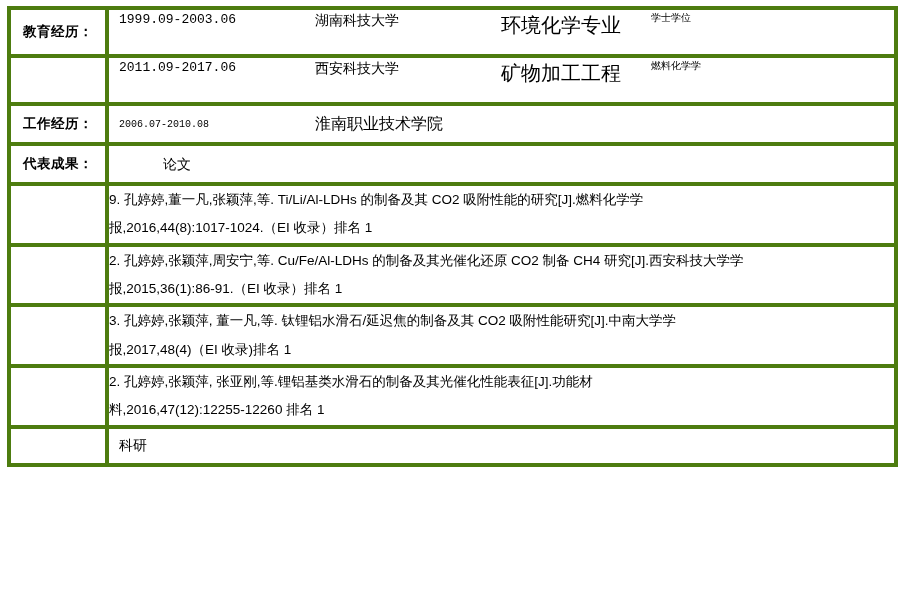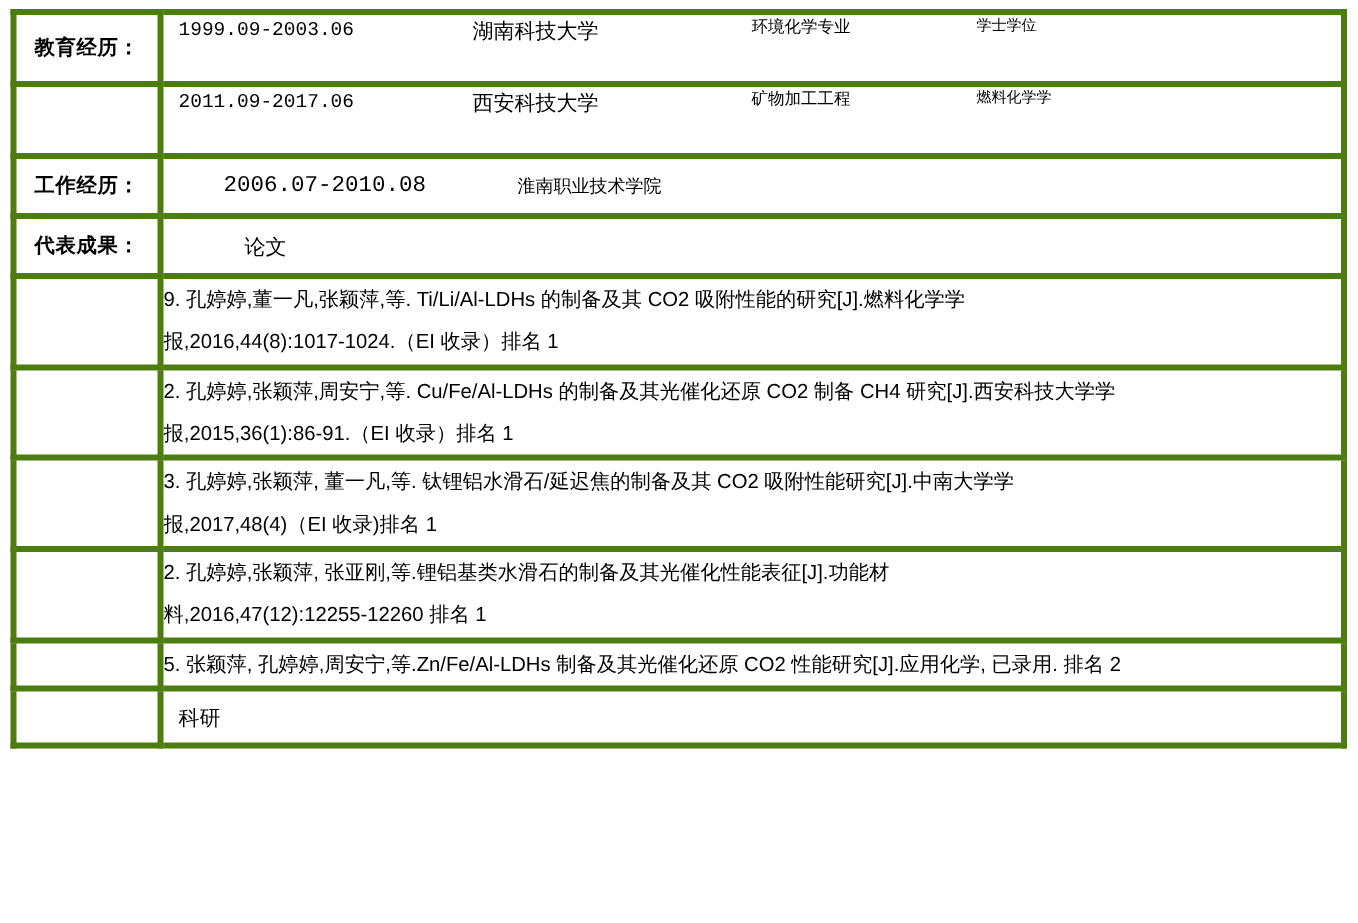--- a/index.html
+++ b/index.html
@@ -69,21 +69,21 @@
     width: 186px;
     flex: 0 0 186px;
     font-family: "Liberation Sans", sans-serif;
     font-size: 14px;
     text-align: left;
   }
   .edu-major {
     width: 150px;
     flex: 0 0 150px;
     font-family: "Liberation Sans", sans-serif;
-    font-size: 11px;
+    font-size: 20px;
     text-align: left;
   }
   .edu-degree {
     flex: 1 1 auto;
     font-family: "Liberation Sans", sans-serif;
     font-size: 10px;
   }
   .work-row td.content {
     height: 36px;
   }
@@ -91,26 +91,25 @@
     display: flex;
     align-items: center;
     height: 100%;
     padding-left: 10px;
     box-sizing: border-box;
   }
   .work-date {
     width: 196px;
     flex: 0 0 196px;
     font-family: "Liberation Mono", monospace;
-    font-size: 15px;
-    margin-left: 30px;
+    font-size: 10px;
   }
   .work-unit {
     font-family: "Liberation Sans", sans-serif;
-    font-size: 12px;
+    font-size: 16px;
   }
   .ach-head td.content {
     height: 36px;
     padding-left: 44px;
   }
   .simple-line {
     display: flex;
     align-items: center;
     height: 100%;
     padding-left: 10px;
@@ -208,26 +207,20 @@
         </td>
       </tr>
       <tr>
         <td class="blank-cell"></td>
         <td class="pub-cell">
           <div class="pub-line">2. 孔婷婷,张颖萍, 张亚刚,等.锂铝基类水滑石的制备及其光催化性能表征[J].功能材</div>
           <div class="pub-line">料,2016,47(12):12255-12260 排名 1</div>
         </td>
       </tr>
       <tr>
-        <td class="blank-cell"></td>
-        <td class="pub-single">
-          <div class="pub-line">5. 张颖萍, 孔婷婷,周安宁,等.Zn/Fe/Al-LDHs 制备及其光催化还原 CO2 性能研究[J].应用化学, 已录用. 排名 2</div>
-        </td>
-      </tr>
-      <tr>
         <td class="blank-cell tail-cell"></td>
         <td class="content tail-cell">
           <div class="simple-line">科研</div>
         </td>
       </tr>
     </tbody>
   </table>
 </div>
 
 </body></html>

